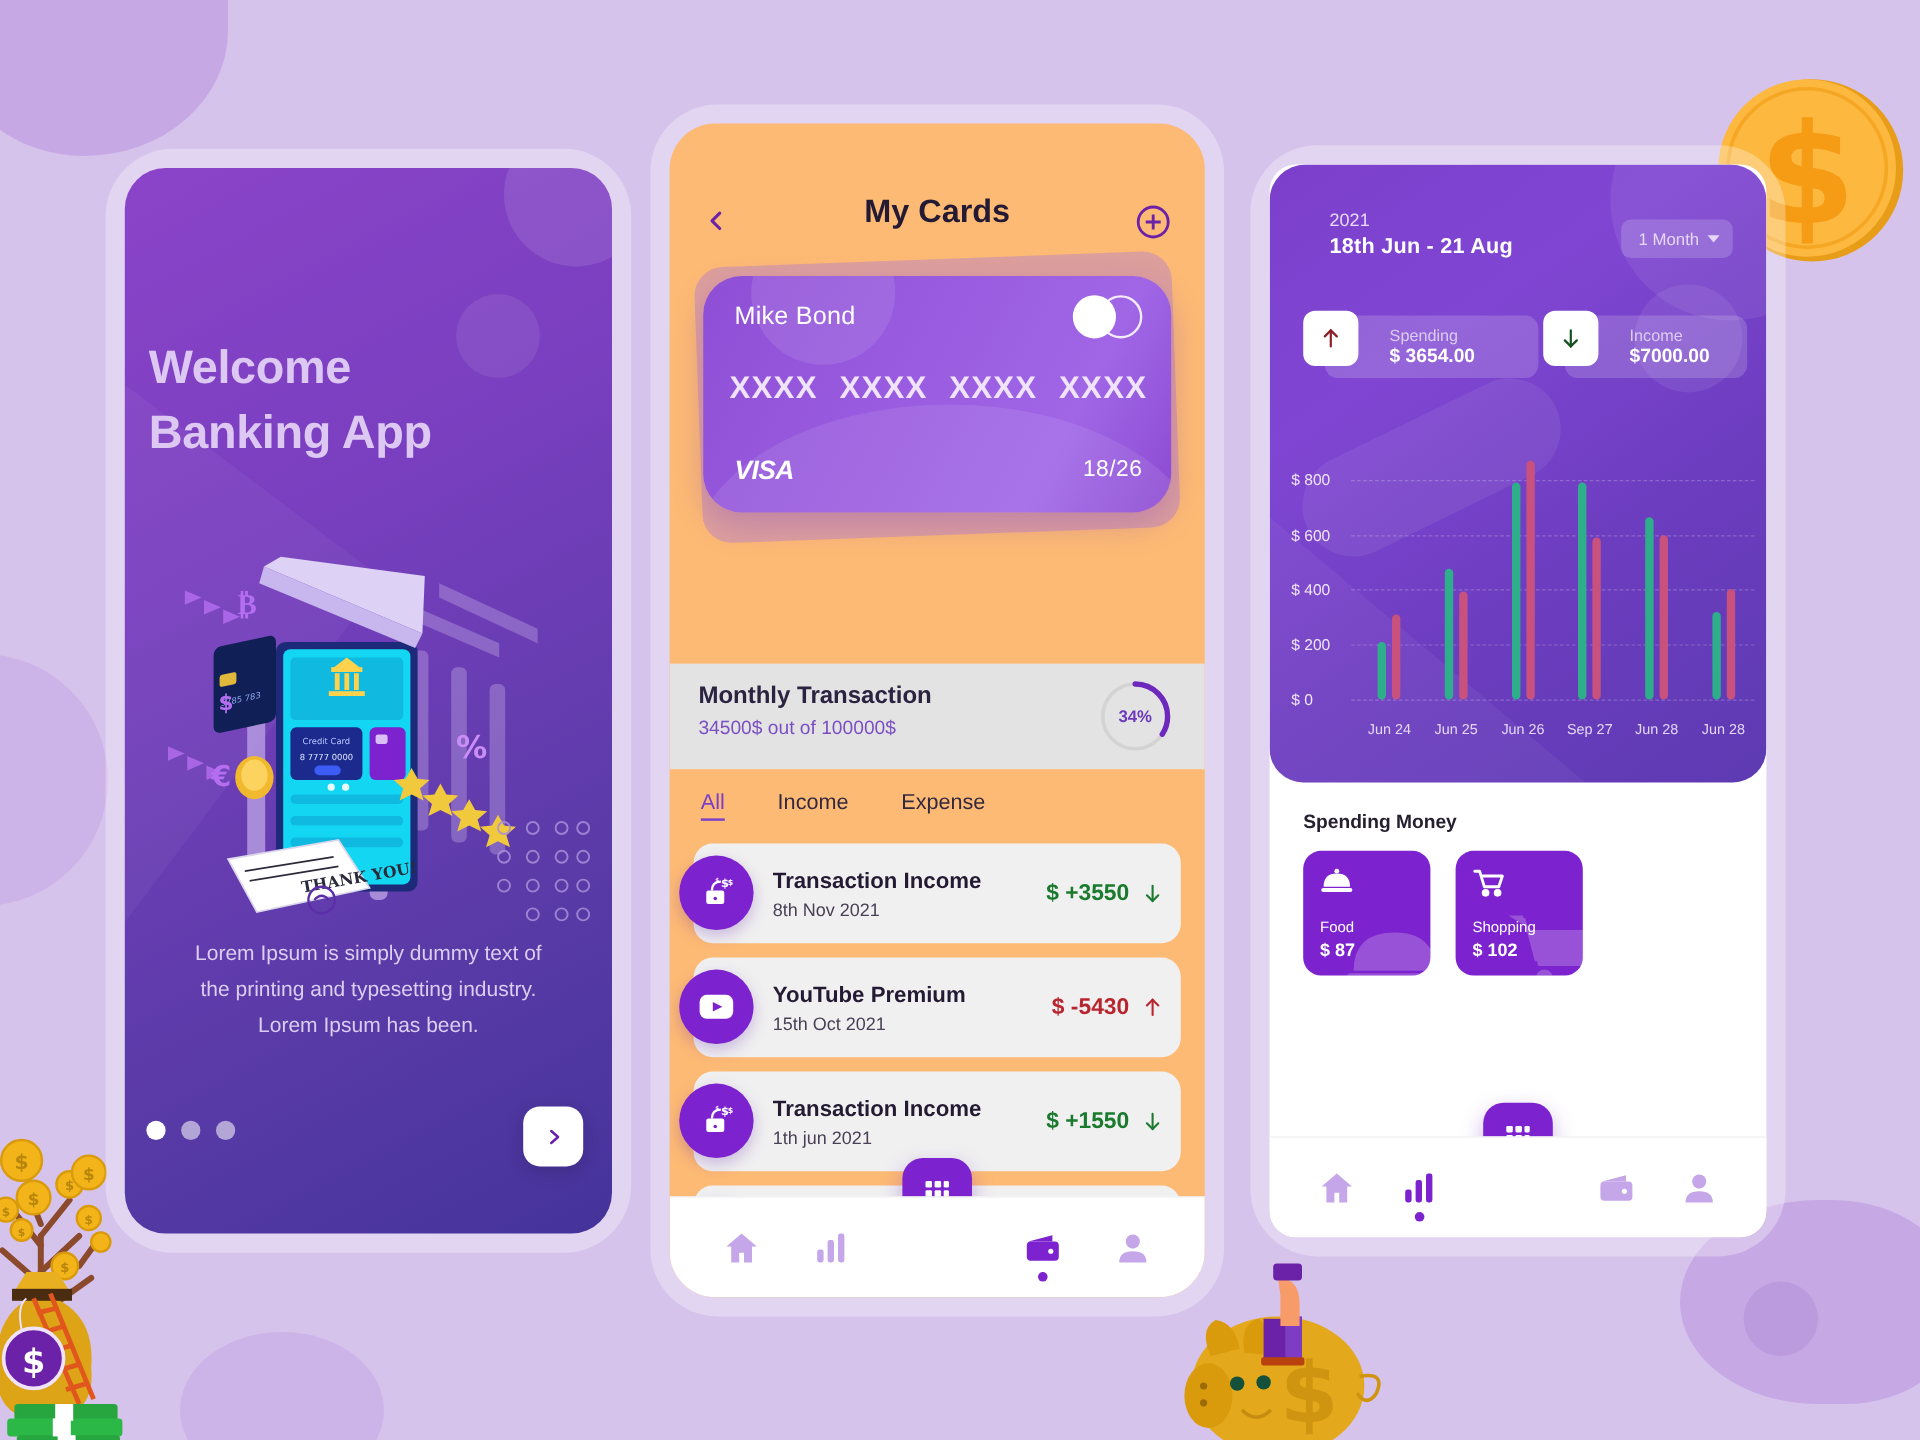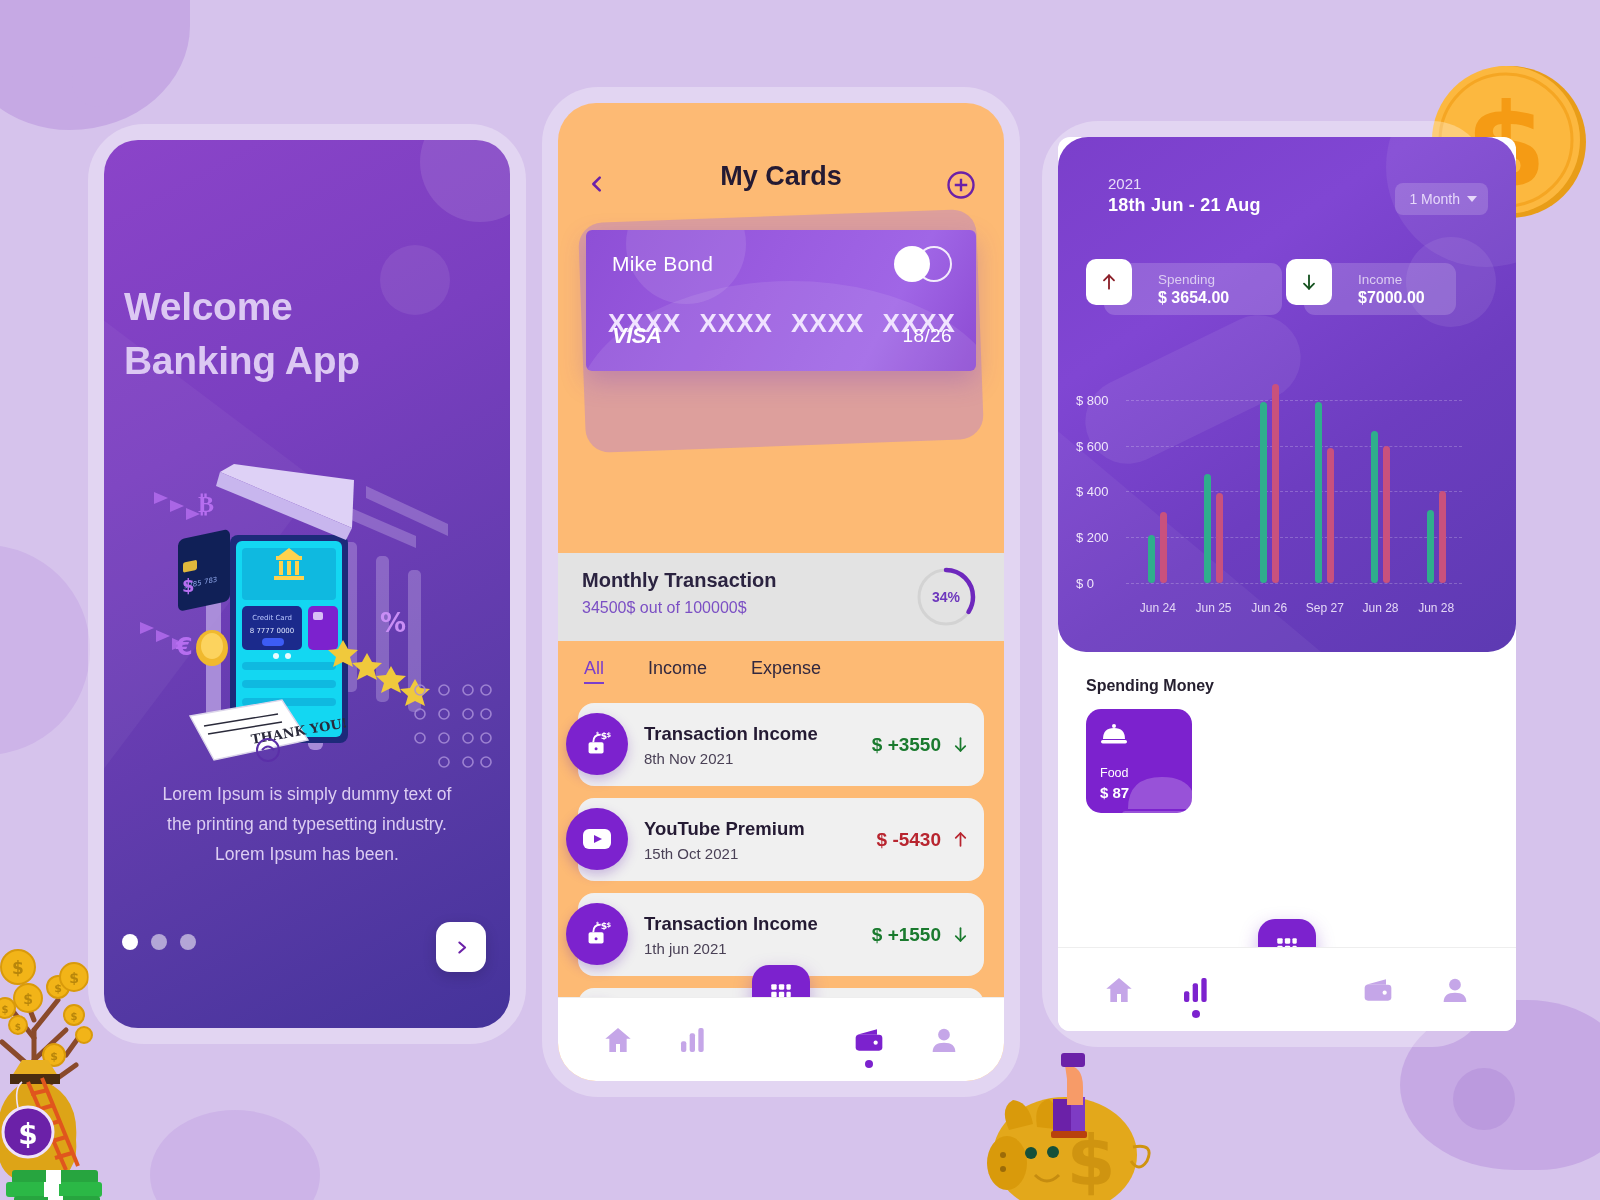--- a/index.html
+++ b/index.html
@@ -78,22 +78,22 @@
   .back-chevron { position:absolute; left:26px; top:12px; width:26px; height:26px; display:flex; align-items:center; justify-content:center; }
   .cards-title { text-align:center; font-size:27px; font-weight:700; color:#241a33; line-height:34px; }
   .plus-btn { position:absolute; right:28px; top:11px; width:30px; height:30px; }
 
   .credit-card-wrap { position:absolute; left:24px; top:113px; width:398px; height:230px; }
   .cc-ghost {
     position:absolute; inset:0; background:rgba(164,112,228,0.36);
     border-radius:24px; transform:rotate(-2.1deg);
   }
   .cc {
-    position:absolute; left:4px; top:14px; width:390px; height:141px;
-    border-radius:6px; overflow:hidden;
+    position:absolute; left:4px; top:14px; width:390px; height:197px;
+    border-radius:32px; overflow:hidden;
     background:linear-gradient(118deg,#8e4fd6 0%,#9a5ce0 45%,#a066e6 75%,#8c4ad2 100%);
     color:#fff; box-shadow:0 10px 26px rgba(120,60,190,0.28);
   }
   .cc .wave { position:absolute; left:-10px; bottom:-40px; width:430px; height:130px; background:rgba(255,255,255,0.09); border-radius:50% 50% 0 0 / 100% 100% 0 0; }
   .cc .bubble { position:absolute; left:40px; top:-46px; width:120px; height:120px; background:rgba(255,255,255,0.10); border-radius:50%; }
   .cc-name { position:absolute; left:26px; top:22px; font-size:21px; font-weight:500; letter-spacing:.2px; }
   .cc-logo { position:absolute; right:24px; top:16px; width:58px; height:36px; }
   .cc-logo .c1 { position:absolute; left:0; top:0; width:36px; height:36px; background:#fff; border-radius:50%; }
   .cc-logo .c2 { position:absolute; right:0; top:0; width:36px; height:36px; border:2px solid rgba(255,255,255,.88); border-radius:50%; box-sizing:border-box; }
   .cc-digits { position:absolute; left:22px; top:78px; width:348px; display:flex; justify-content:space-between; font-size:26px; font-weight:700; letter-spacing:1px; color:#f0e3ff; }
@@ -143,22 +143,22 @@
     position:absolute; left:50%; transform:translateX(-50%);
     width:58px; height:58px; border-radius:17px; background:#7c22ce;
     display:flex; align-items:center; justify-content:center;
     box-shadow:0 7px 18px rgba(110,40,190,0.35);
   }
   #panel-cards .fab { bottom:58px; }
   #panel-stats .fab { bottom:54px; }
 
   
   #panel-stats {
-    left:1058px; top:137px; width:458px; height:894px;
-    border-radius:12px; background:#ffffff; color:#2b2340;
+    left:1058px; top:137px; width:414px; height:894px;
+    border-radius:22px; background:#ffffff; color:#2b2340;
   }
   .stats-hero {
     position:absolute; left:0; top:0; width:100%; height:515px;
     border-radius:30px 30px 28px 28px; overflow:hidden;
     background:linear-gradient(145deg,#7b3fcb 0%,#8046d3 30%,#6d3dc0 62%,#5d3ab2 100%);
     color:#fff;
   }
   .hero-diag { position:absolute; left:-160px; top:160px; width:560px; height:700px; background:rgba(255,255,255,0.05); transform:rotate(40deg); transform-origin:top left; }
   .hero-bubble1 { position:absolute; right:-70px; top:-70px; width:200px; height:200px; border-radius:50%; background:rgba(255,255,255,0.07); }
   .hero-bubble2 { position:absolute; right:20px; top:100px; width:90px; height:90px; border-radius:50%; background:rgba(255,255,255,0.08); }
@@ -731,20 +731,37 @@
         <svg width="28" height="24" viewBox="0 0 28 24" fill="#fff">
             <path d="M3 16 q0 -11 11 -11 q11 0 11 11 Z"></path>
             <rect x="1" y="17" width="26" height="3.4" rx="1.7"></rect>
             <circle cx="14" cy="3" r="2"></circle>
           </svg>
       </div>
       <div class="nm">Food</div>
       <div class="am">$ 87</div>
     </div>
 
+    <div class="spend-card">
+      <svg class="ghost" width="86" height="76" viewBox="0 0 86 76" fill="#fff">
+          <path d="M10 12 h12 l10 38 h40 l8 -26 h-50"></path>
+          <path d="M14 14 h10 l11 40 h42 l9 -28 h-54 Z"></path>
+          <circle cx="40" cy="64" r="7"></circle>
+          <circle cx="70" cy="64" r="7"></circle>
+        </svg>
+      <div class="ic">
+        <svg width="28" height="26" viewBox="0 0 28 26" fill="none" stroke="#fff" stroke-width="2.4" stroke-linecap="round" stroke-linejoin="round">
+            <path d="M2 3 h4 l4 13 h12 l3 -9 H8"></path>
+            <circle cx="11" cy="21" r="2" fill="#fff"></circle>
+            <circle cx="21" cy="21" r="2" fill="#fff"></circle>
+          </svg>
+      </div>
+      <div class="nm">Shopping</div>
+      <div class="am">$ 102</div>
+    </div>
 
   </div>
 
   <div class="fab">
     <svg width="26" height="26" viewBox="0 0 24 24" fill="#fff">
       <rect x="3" y="3" width="5" height="5" rx="1"></rect>
         <rect x="10" y="3" width="5" height="5" rx="1"></rect>
         <rect x="17" y="3" width="4" height="5" rx="1"></rect>
       <rect x="3" y="10" width="5" height="5" rx="1"></rect>
         <rect x="10" y="10" width="5" height="5" rx="1"></rect>

